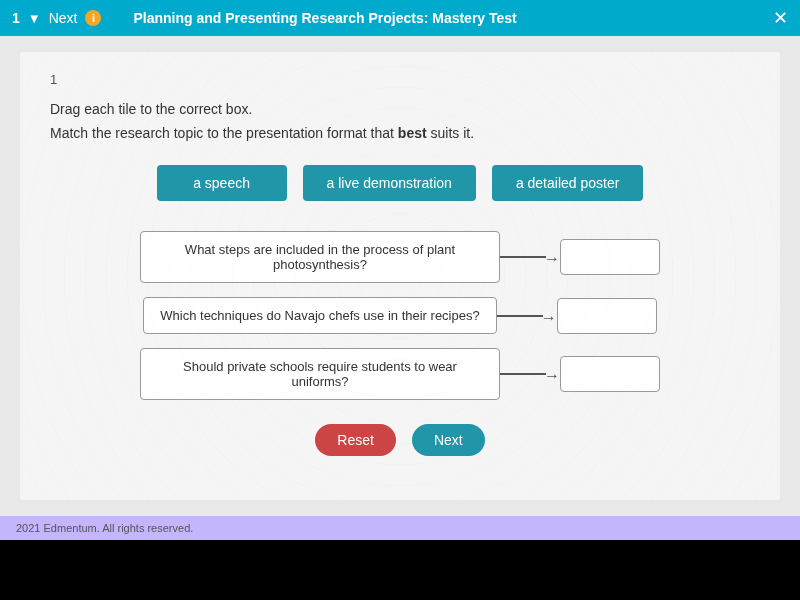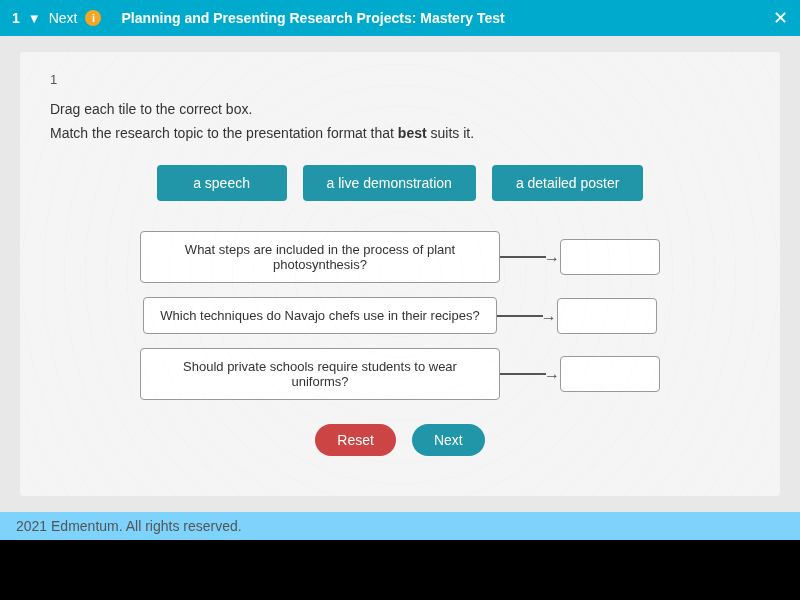--- a/index.html
+++ b/index.html
@@ -46,21 +46,21 @@
       justify-content: center;
       font-size: 11px;
       color: white;
       font-weight: bold;
     }
 
     .nav-title {
       color: white;
       font-size: 14px;
       font-weight: 600;
-      margin-left: 12px;
+      margin-left: 24px;
       flex: 1;
     }
 
     .nav-close-btn {
       color: white;
       font-size: 18px;
       cursor: pointer;
       margin-left: auto;
     }
 
@@ -204,23 +204,23 @@
       color: white;
       border: none;
       border-radius: 20px;
       padding: 8px 22px;
       font-size: 14px;
       cursor: pointer;
     }
 
     
     .footer {
-      background: #7dd3fc;
+      background: #c4b5fd;
       padding: 6px 16px;
-      font-size: 14px;
+      font-size: 11px;
       color: #555;
       flex-shrink: 0;
     }
 
     
     .black-bar {
       background: #000;
       height: 60px;
       flex-shrink: 0;
     }

